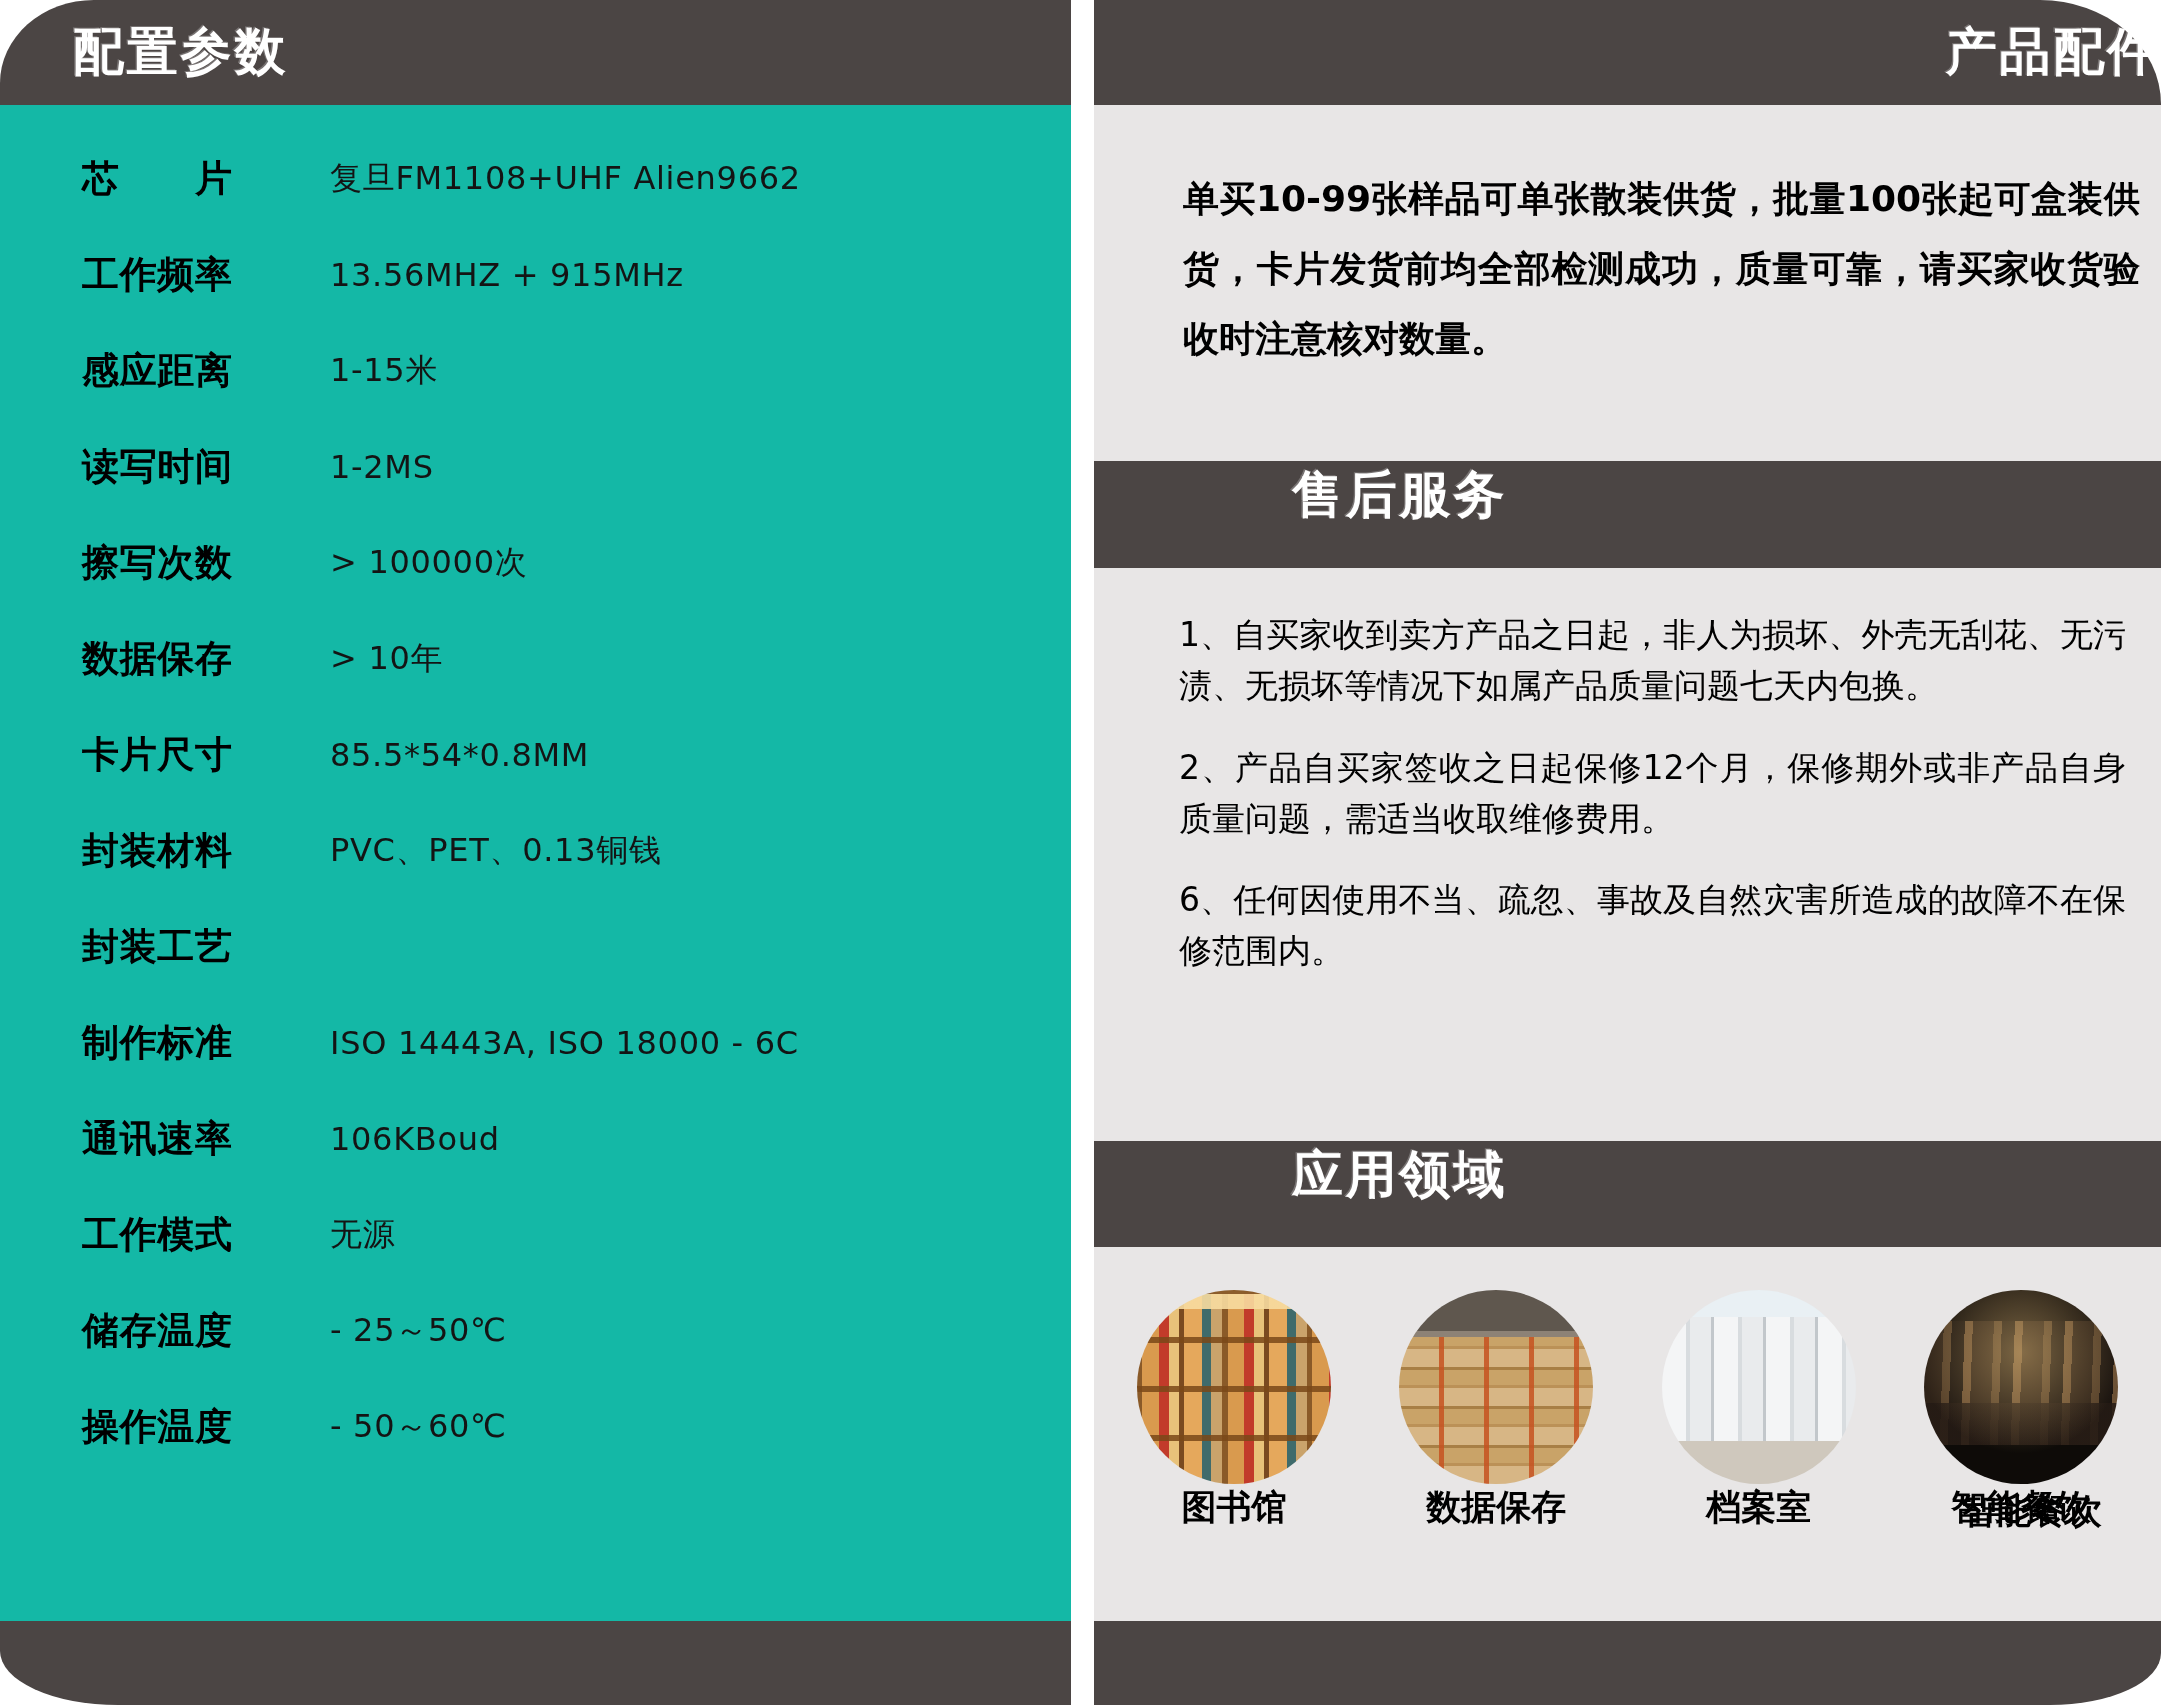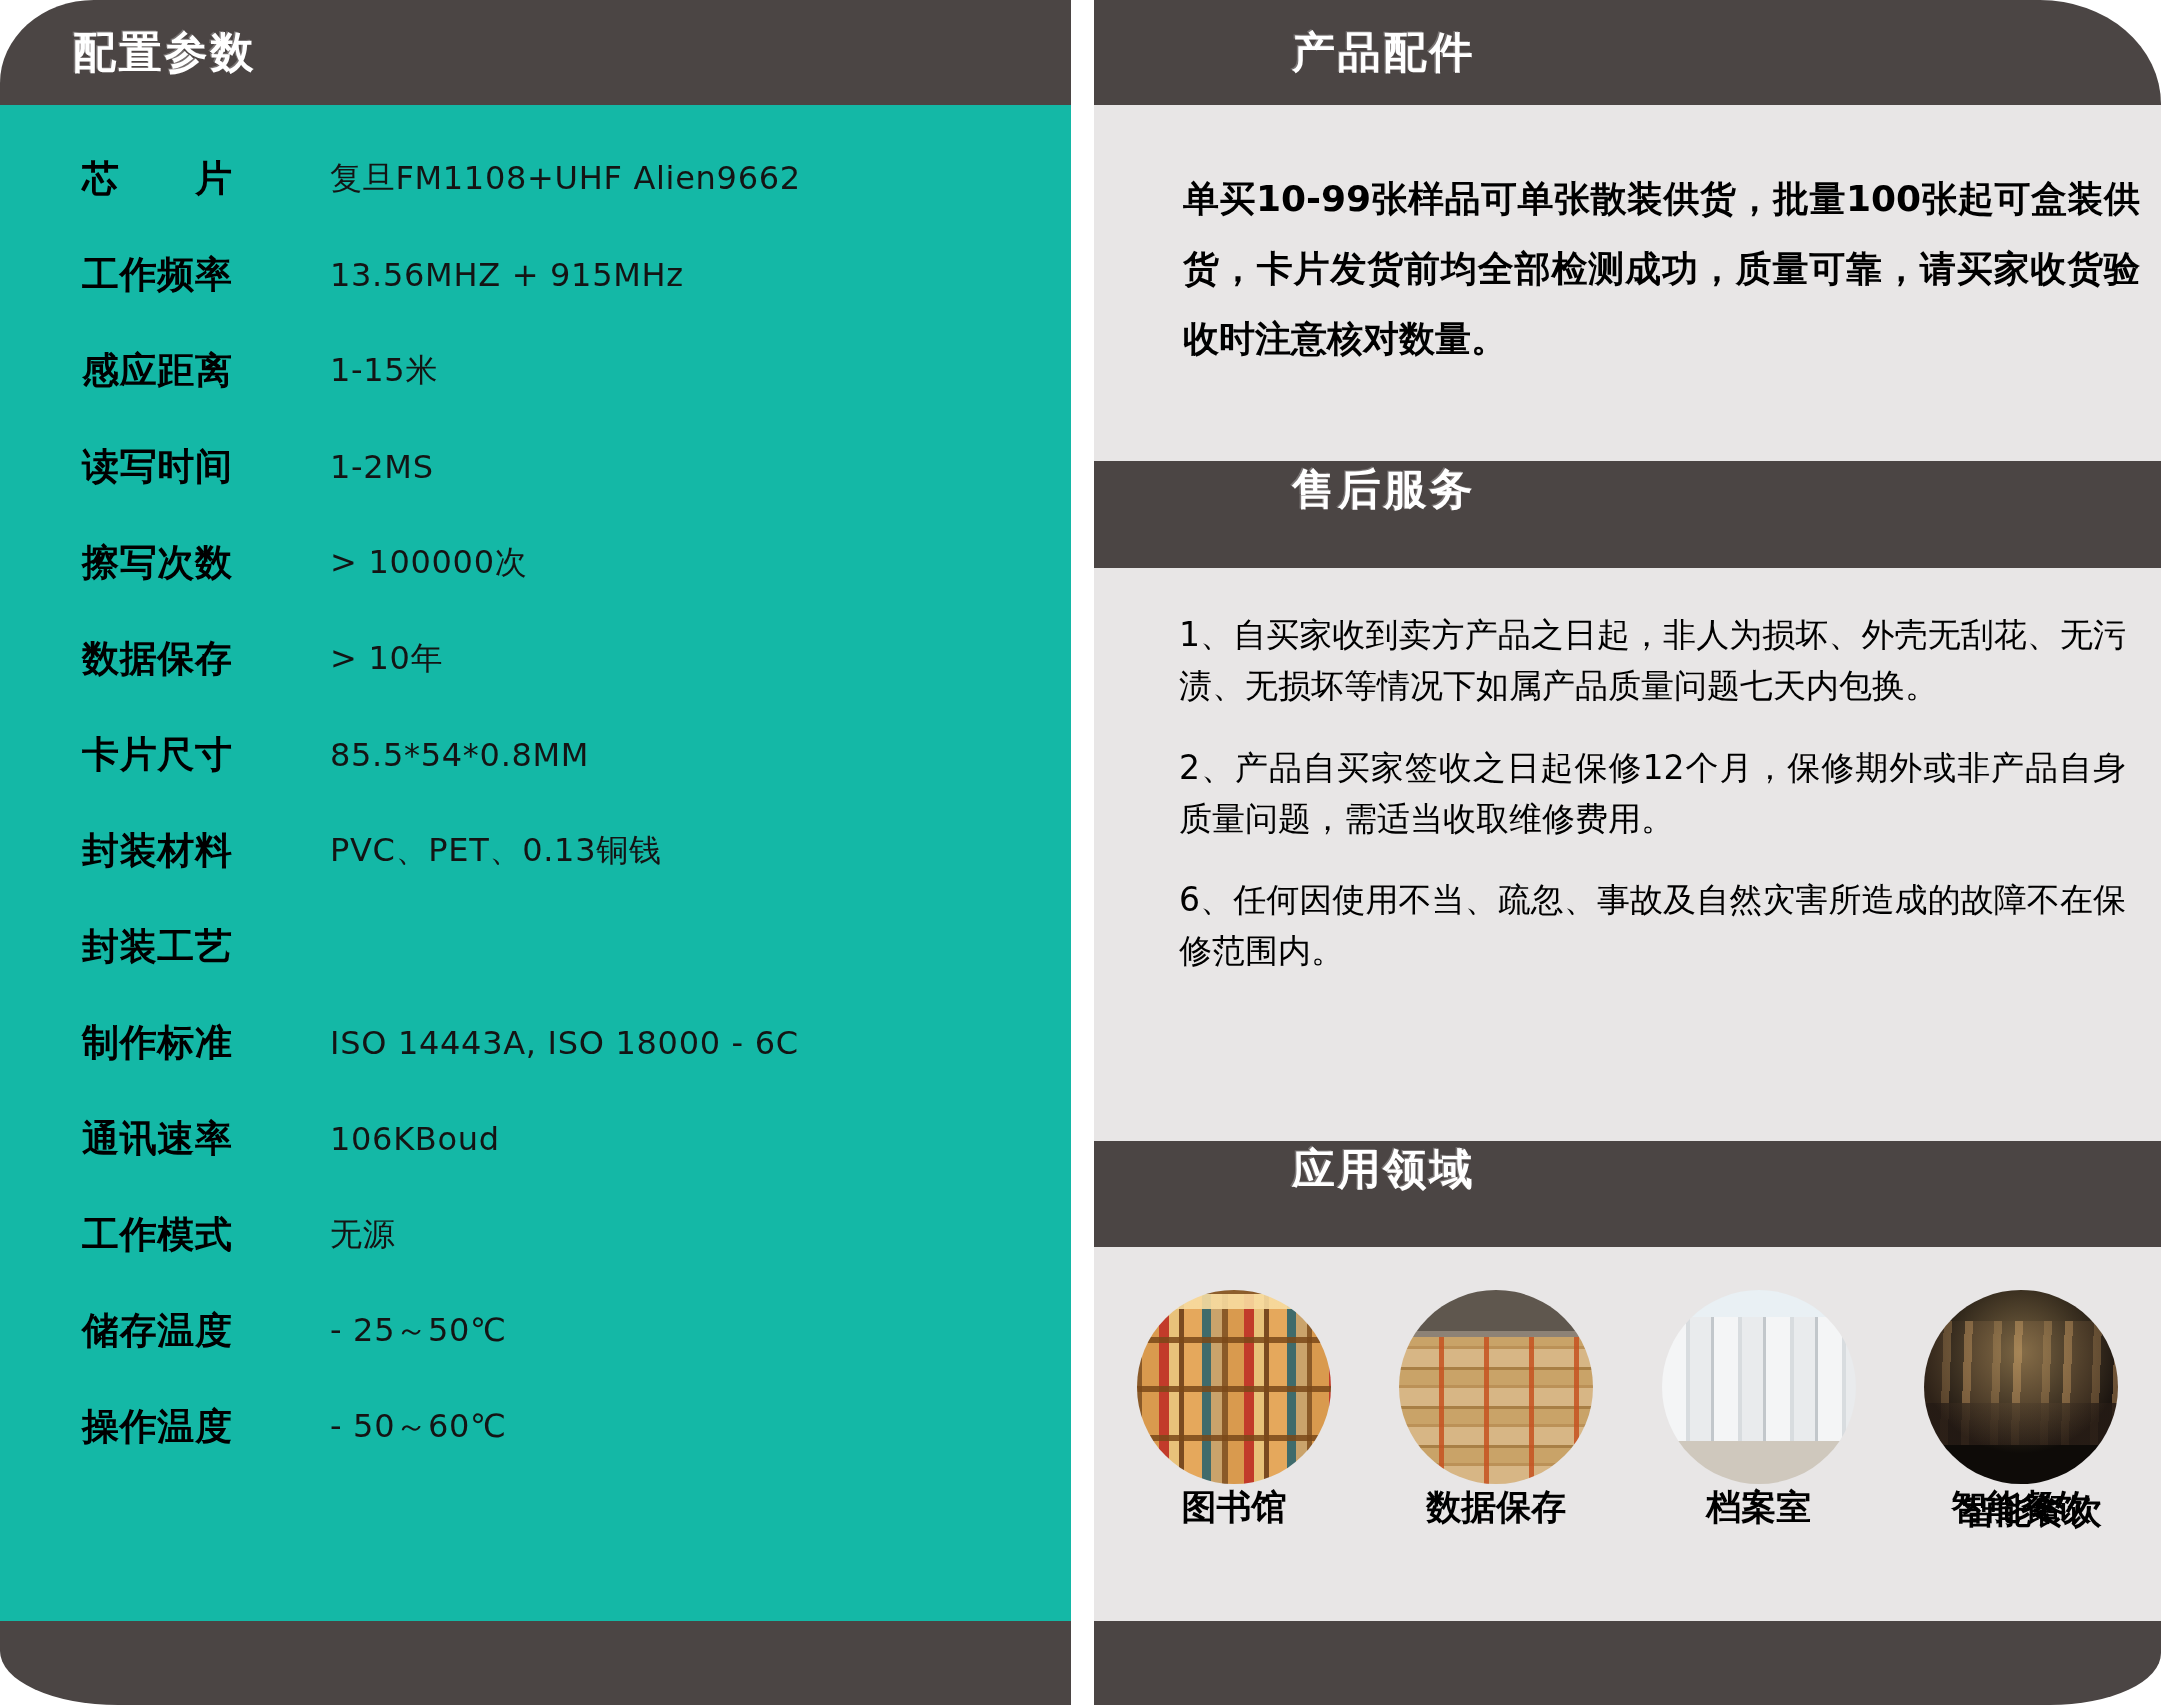--- a/index.html
+++ b/index.html
@@ -5,25 +5,25 @@
   html,body{margin:0;padding:0;background:#ffffff;}
   .canvas{
     position:relative;width:2161px;height:1705px;background:#ffffff;overflow:hidden;
     font-family:"DejaVu Sans","Liberation Sans",sans-serif;color:#000;
   }
   .panel{position:absolute;top:0;height:1705px;}
   .panel-left{left:0;width:1071px;}
   .panel-right{left:1094px;width:1067px;}
   .panel-body{position:absolute;left:0;right:0;top:105px;bottom:84px;background:#e8e6e6;}
   .bar{position:absolute;left:0;right:0;background:#4b4544;}
-  .bar h1{margin:0;color:#fff;font-size:43px;font-weight:bold;letter-spacing:2.8px;
+  .bar h1{margin:0;color:#fff;font-size:51px;font-weight:bold;letter-spacing:2.8px;
           text-shadow:-1.4px -1.4px 0 rgba(255,255,255,.25);}
   .header-bar{top:0;height:105px;display:flex;align-items:center;}
   .left-header{border-top-left-radius:94px 83px;padding-left:73px;}
-  .right-header{border-top-right-radius:121px 104px;padding-left:198px;}
+  .right-header{border-top-right-radius:121px 104px;padding-left:198px;justify-content:flex-end;}
   .mid-bar{height:107px;display:flex;align-items:flex-start;padding-left:198px;}
   .service-bar{top:461px;}
   .apps-bar{top:1141px;height:106px;}
   .footer-bar{top:1621px;height:84px;}
   .left-footer{border-bottom-left-radius:118px 54px;}
   .right-footer{border-bottom-right-radius:111px 52px;}
 
   
   .specs{position:absolute;left:0;right:0;top:105px;bottom:84px;background:#14b8a6;
          padding-top:26px;box-sizing:border-box;}

